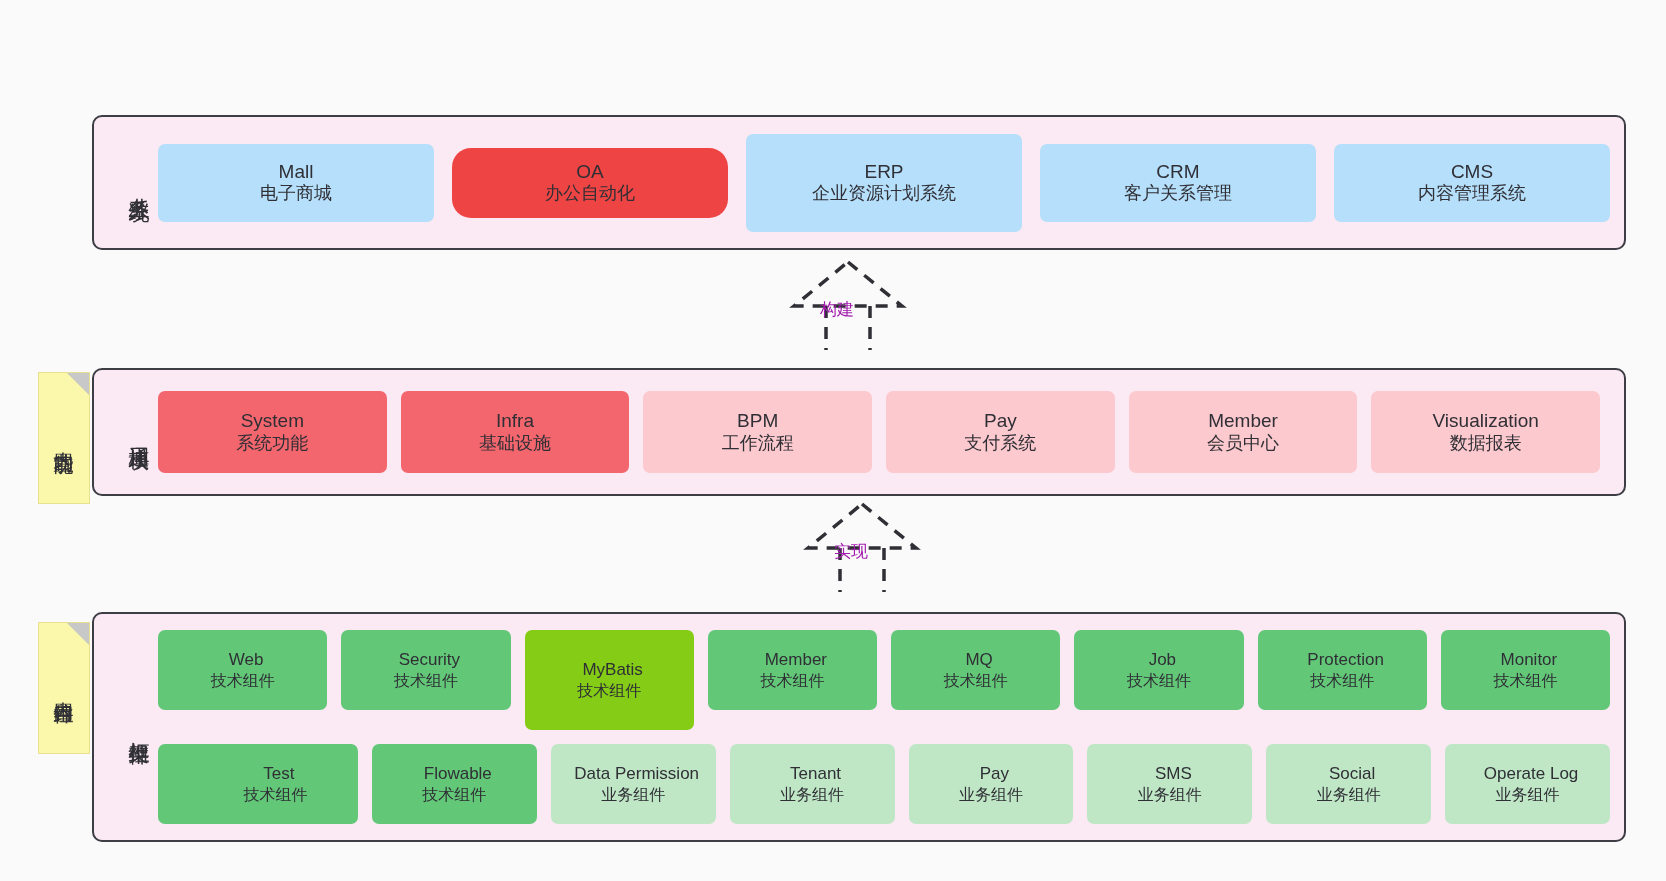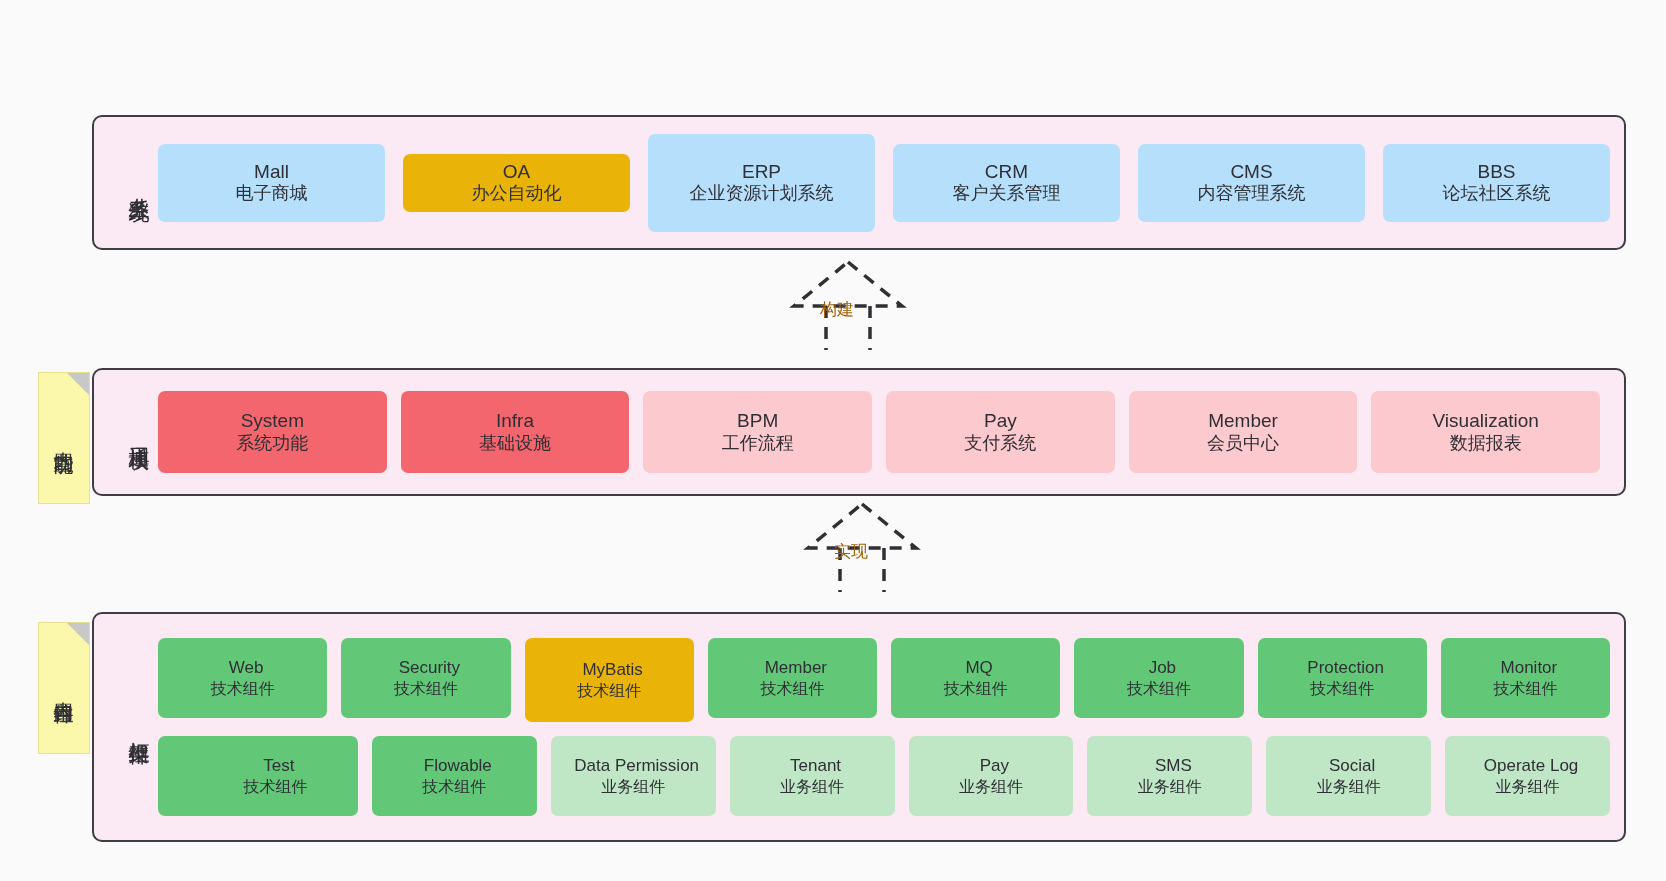--- a/index.html
+++ b/index.html
@@ -127,56 +127,52 @@
   }
 
   
   .connector {
     position: absolute;
     z-index: 3;
   }
   .connector .conn-label {
     position: absolute;
     font-size: 17px;
-    color: #a16207;
+    color: #a21caf;
     background: transparent;
     white-space: nowrap;
   }
 </style>
 </head>
 <body>
 
 <div id="canvas">
 
   <div class="layer" id="layer-business-system" style="left:92px; top:115px; width:1534px; height:135px;">
     <div class="layer-title">业务系统</div>
     <div class="tiles" id="tiles-business-system" style="padding:0 14px 0 8px; gap:18px;">
         <div class="tile c-blue" style="background: rgb(181, 223, 251); height: 78px; flex: 1 1 0px; min-width: 0px;">
           <div class="t-name">Mall</div>
           <div class="t-sub">电子商城</div>
         </div>
-        <div class="tile c-blue" style="background: #eab308; height: 58px; flex: 1 1 0px; min-width: 0px;">
+        <div class="tile c-blue" style="background: #ef4444; height: 70px; flex: 1 1 0px; min-width: 0px; border-radius: 19px;">
           <div class="t-name">OA</div>
           <div class="t-sub">办公自动化</div>
         </div>
         <div class="tile c-blue" style="background: rgb(181, 223, 251); height: 98px; flex: 1 1 0px; min-width: 0px;">
           <div class="t-name">ERP</div>
           <div class="t-sub">企业资源计划系统</div>
         </div>
         <div class="tile c-blue" style="background: rgb(181, 223, 251); height: 78px; flex: 1 1 0px; min-width: 0px;">
           <div class="t-name">CRM</div>
           <div class="t-sub">客户关系管理</div>
         </div>
         <div class="tile c-blue" style="background: rgb(181, 223, 251); height: 78px; flex: 1 1 0px; min-width: 0px;">
           <div class="t-name">CMS</div>
           <div class="t-sub">内容管理系统</div>
-        </div>
-        <div class="tile c-blue" style="background: rgb(181, 223, 251); height: 78px; flex: 1 1 0px; min-width: 0px;">
-          <div class="t-name">BBS</div>
-          <div class="t-sub">论坛社区系统</div>
         </div>
       </div>
   </div>
 
   <div class="connector" id="connector-build" style="left:758px; top:258px; width:180px; height:92px;">
     <svg width="180" height="92" viewBox="0 0 180 92">
       <path d="M 90 4 L 144 48 L 36 48 Z" fill="#fafafa" stroke="#2f2f35" stroke-width="3.5" stroke-dasharray="12,9" stroke-linejoin="miter"></path>
       <path d="M 68 48 L 68 92 M 112 48 L 112 92" fill="none" stroke="#2f2f35" stroke-width="3.5" stroke-dasharray="12,9"></path>
     </svg>
     <span class="conn-label" style="left:62px; top:40px;">构建</span>
@@ -233,21 +229,21 @@
     <div class="tiles-rows" id="tiles-framework-component" style="padding:0 14px 0 8px;">
         <div class="tile-row" style="gap: 14px;">
           <div class="tile c-green small" style="background: rgb(98, 200, 120); height: 80px; flex: 1 1 0px; min-width: 0px;">
             <div class="t-name">Web</div>
             <div class="t-sub">技术组件</div>
           </div>
           <div class="tile c-green small" style="background: rgb(98, 200, 120); height: 80px; flex: 1 1 0px; min-width: 0px;">
             <div class="t-name">Security</div>
             <div class="t-sub">技术组件</div>
           </div>
-          <div class="tile c-green small" style="background: #eab308; height: 84px; flex: 1 1 0px; min-width: 0px;">
+          <div class="tile c-green small" style="background: #84cc16; height: 100px; flex: 1 1 0px; min-width: 0px;">
             <div class="t-name">MyBatis</div>
             <div class="t-sub">技术组件</div>
           </div>
           <div class="tile c-green small" style="background: rgb(98, 200, 120); height: 80px; flex: 1 1 0px; min-width: 0px;">
             <div class="t-name">Member</div>
             <div class="t-sub">技术组件</div>
           </div>
           <div class="tile c-green small" style="background: rgb(98, 200, 120); height: 80px; flex: 1 1 0px; min-width: 0px;">
             <div class="t-name">MQ</div>
             <div class="t-sub">技术组件</div>

